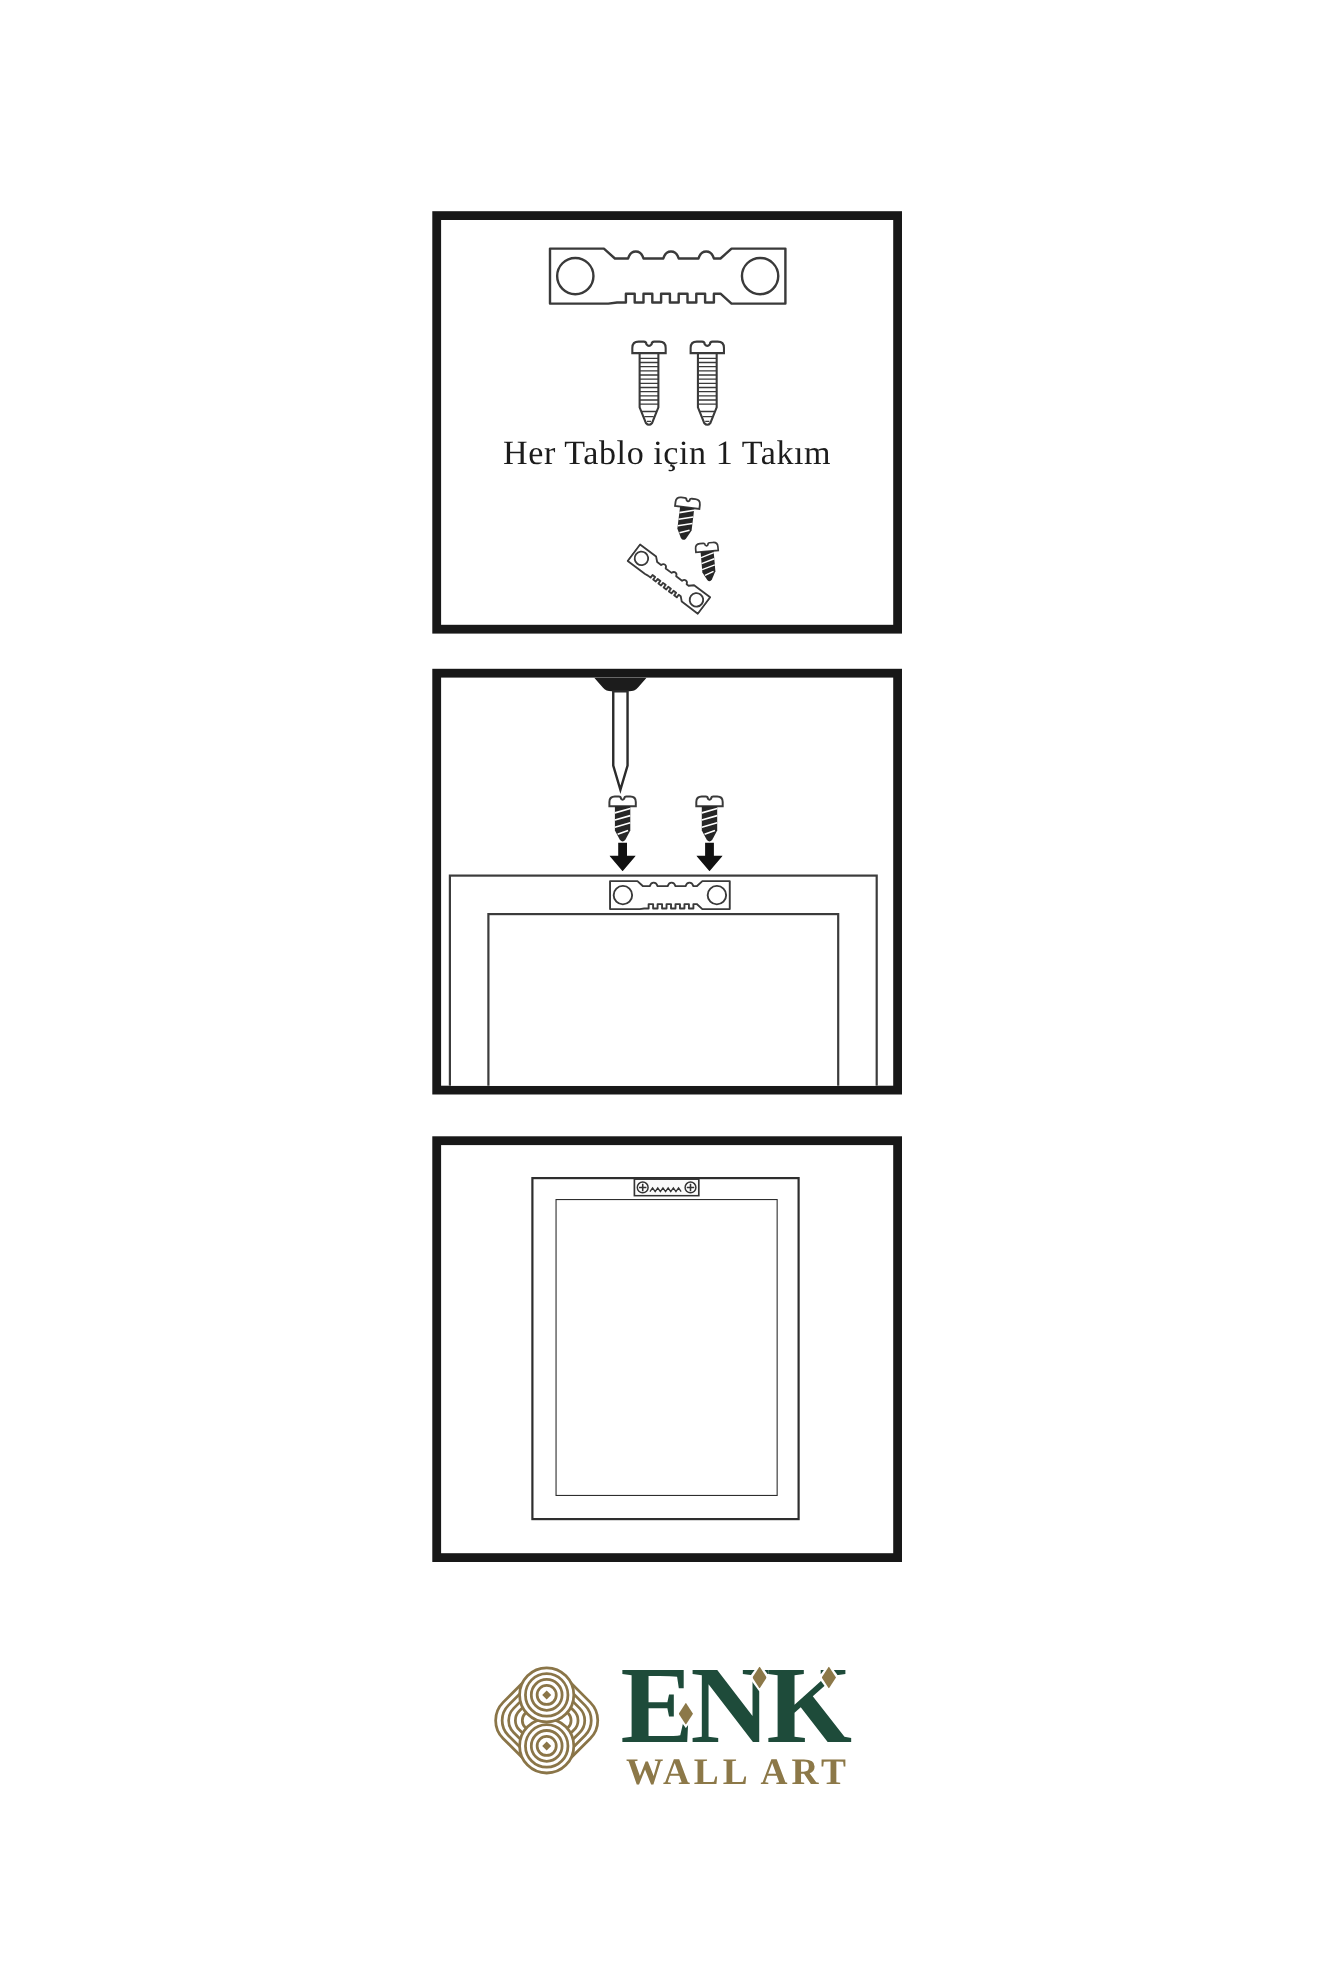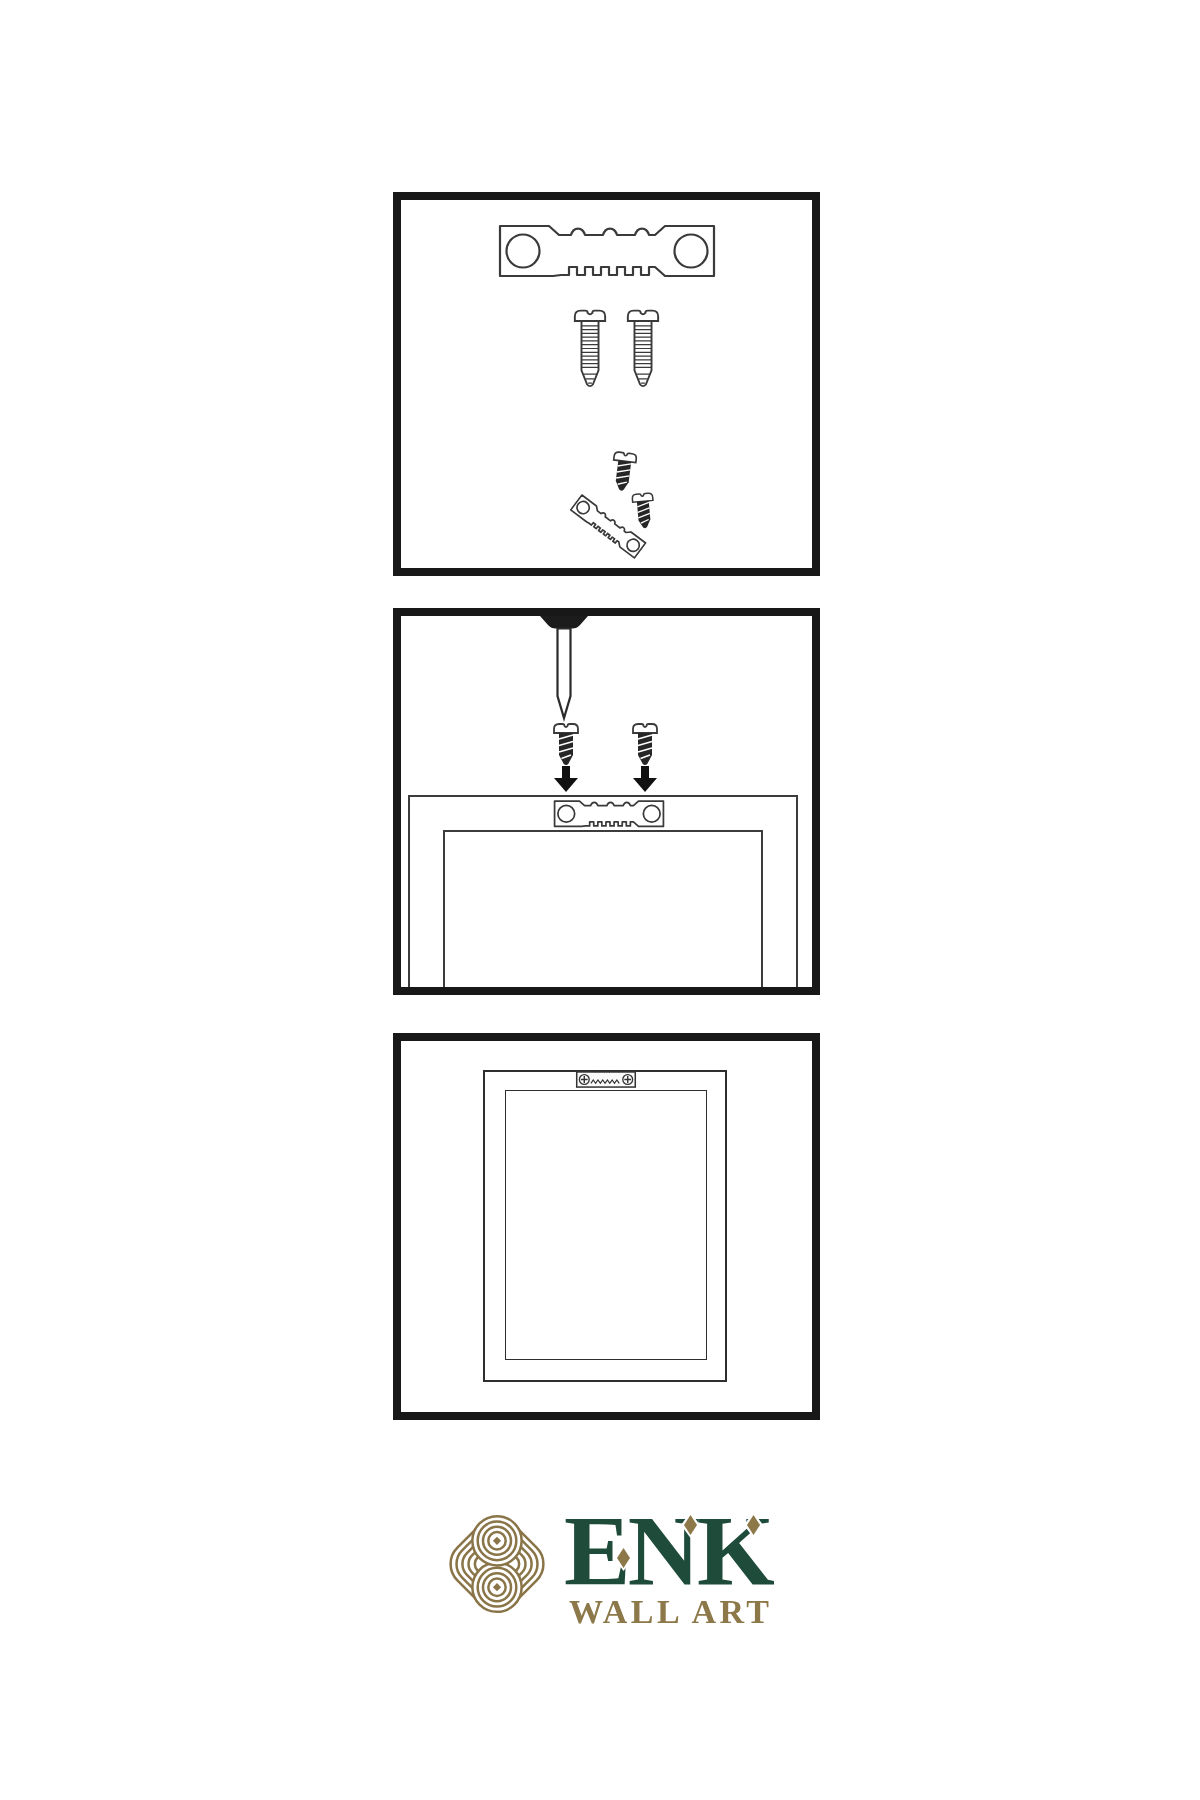--- a/index.html
+++ b/index.html
@@ -46,20 +46,21 @@
       <path d="M10,14 V66 L16,81 Q19,84.5 22,81 L28,66 V14 Z" fill="#fff" stroke="currentColor" stroke-width="2"></path>
       <path d="M10,19 H28 M10,23 H28 M10,27 H28 M10,31 H28 M10,35 H28 M10,39 H28 M10,43 H28 M10,47 H28 M10,51 H28 M10,55 H28 M10,59 H28 M10,63 H28 M12,70 H26 M14.5,75 H23.5 M17,79.5 H21" stroke="currentColor" stroke-width="1.3"></path>
     </svg>
 
     <svg class="abs ill" style="left:224px;top:106px;" width="36" height="85" viewBox="0 0 38 86">
       <path d="M3,14 V9 Q3,3 9,3 H14 Q16.5,3 16.5,5.5 Q19,8.5 21.5,5.5 Q21.5,3 24,3 H29 Q35,3 35,9 V14 Z" fill="#fff" stroke="currentColor" stroke-width="2"></path>
       <path d="M10,14 V66 L16,81 Q19,84.5 22,81 L28,66 V14 Z" fill="#fff" stroke="currentColor" stroke-width="2"></path>
       <path d="M10,19 H28 M10,23 H28 M10,27 H28 M10,31 H28 M10,35 H28 M10,39 H28 M10,43 H28 M10,47 H28 M10,51 H28 M10,55 H28 M10,59 H28 M10,63 H28 M12,70 H26 M14.5,75 H23.5 M17,79.5 H21" stroke="currentColor" stroke-width="1.3"></path>
     </svg>
 
+    <div class="caption">Her Tablo için 1 Takım</div>
 
     <svg class="abs ill" style="left:212px;top:251px;transform:rotate(7deg);transform-origin:50% 0;" width="26" height="43" viewBox="0 0 28 46">
       <path d="M2,11 V7 Q2,2 7,2 H10.5 Q12.5,2 12.5,4 Q14,6 15.5,4 Q15.5,2 17.5,2 H21 Q26,2 26,7 V11 Z" fill="#fff" stroke="currentColor" stroke-width="1.8"></path>
       <path d="M7,11 V33 L11.5,41.5 Q14,44.5 16.5,41.5 L21,33 V11 Z" fill="var(--dark,#262626)"></path>
       <path d="M7,17 L21,13 M7,23.5 L21,19.5 M7,30 L21,26 M9.5,36.5 L19,33" stroke="#fff" stroke-width="1.5"></path>
     </svg>
     <svg class="abs ill" style="left:181px;top:293px;transform:rotate(37deg);transform-origin:0 0;" width="82" height="22" viewBox="0 0 220 58">
       <path d="M3,4 H52 L62,13 H74 c2.5,-8.5 11.5,-8.5 14,0 H106 c2.5,-8.5 11.5,-8.5 14,0 H138 c2.5,-8.5 11.5,-8.5 14,0 H158 L168,4 H217 V54 H168 L158,45 H152 V53 H144 V45 H136 V53 H128 V45 H120 V53 H112 V45 H104 V53 H96 V45 H88 V53 H80 V45 H72 V53 H64 L56,54 H3 Z" fill="#fff" stroke="currentColor" stroke-width="4.5" stroke-linejoin="round"></path>
       <circle cx="26" cy="29" r="16.5" fill="#fff" stroke="currentColor" stroke-width="4.5"></circle>
       <circle cx="194" cy="29" r="16.5" fill="#fff" stroke="currentColor" stroke-width="4.5"></circle>

